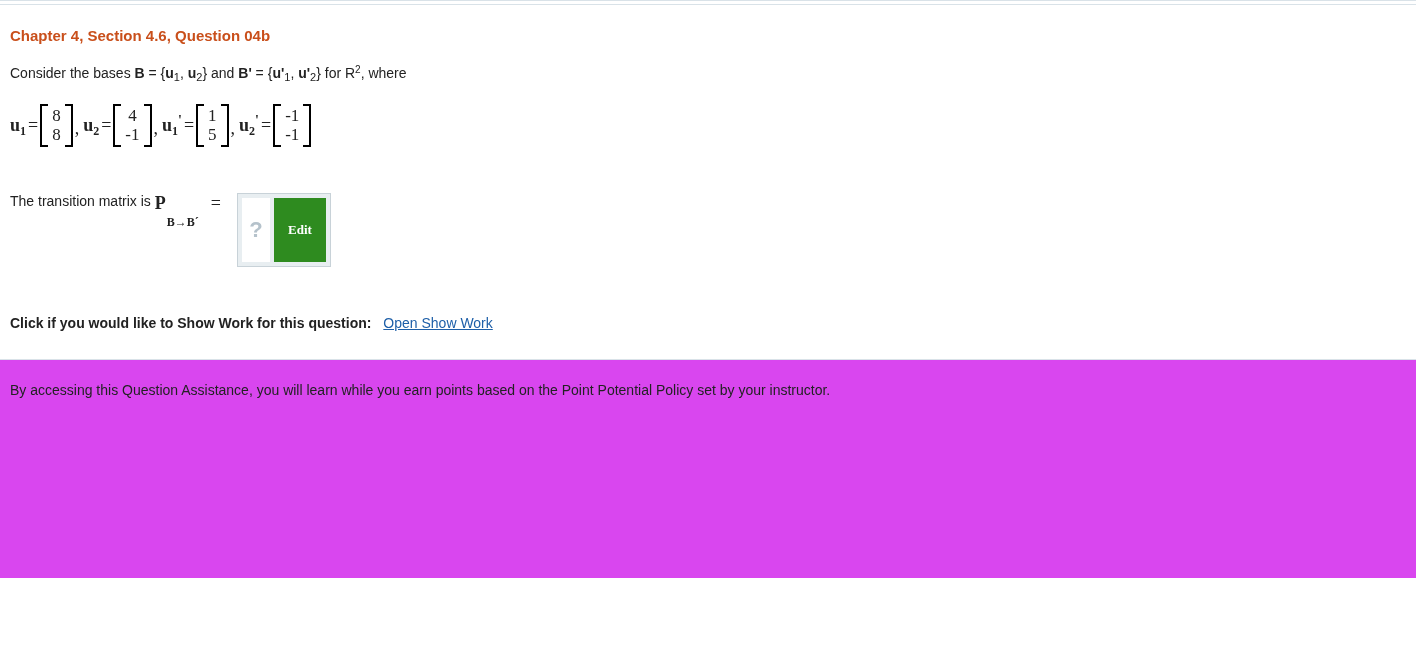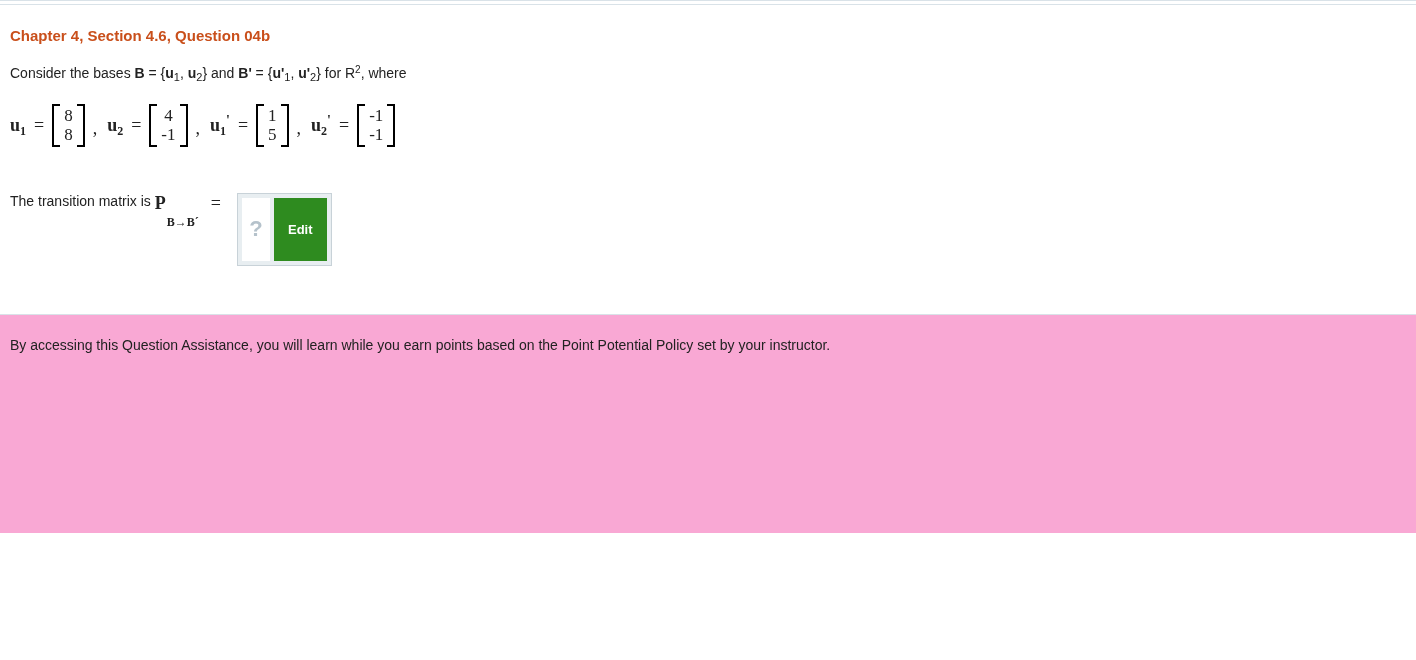--- a/index.html
+++ b/index.html
@@ -27,21 +27,20 @@
     margin-bottom: 20px;
   }
   .row {
     margin-bottom: 20px;
     line-height: 1.4;
   }
   
   .mline {
     display: flex;
     align-items: center;
-    gap: 6px;
     flex-wrap: nowrap;
   }
   .var {
     font-family: "Times New Roman", serif;
     font-style: normal;
     font-weight: bold;
     font-size: 18px;
   }
   .sub {
     font-size: 12px;
@@ -128,21 +127,21 @@
     font-family: Arial, sans-serif;
   }
   .btn-edit {
     background: #2e8b1f;
     color: #fff;
     border: none;
     padding: 24px 14px;
     font-size: 13px;
     font-weight: bold;
     cursor: pointer;
-    font-family: Liberation Sans, sans-serif;
+    font-family: Liberation Serif, serif;
   }
   .transition-line {
     display: flex;
     gap: 4px;
     margin-top: 28px;
     margin-bottom: 48px;
   }
   .P-sub {
     font-family: "Times New Roman", serif;
     display: inline-flex;
@@ -165,21 +164,21 @@
     font-size: 14px;
   }
   .show-work-line a {
     color: #1e5fa8;
     margin-left: 8px;
     font-weight: normal;
     text-decoration: underline;
   }
   .footer-box {
     border-top: 1px solid #d9e2e8;
-    background: #f9a8d4;
+    background: #d946ef;
     padding: 22px 10px 180px 10px;
     font-size: 14px;
   }
 </style>
 </head>
 <body>
 
 <div class="top-rule"></div>
 
 <div class="question-body">
@@ -247,18 +246,22 @@
       <span class="P">P</span>
       <span class="psub">B→B´</span>
     </span>
     <span class="eq" style="margin:0 6px;">=</span>
     <span class="answer-group">
       <span class="answer-input">?</span>
       <button class="btn-edit">Edit</button>
     </span>
   </div>
 
+  <div class="show-work-line">
+    <span>Click if you would like to Show Work for this question:</span>
+    <a href="#">Open Show Work</a>
+  </div>
 
 </div>
 
 <div class="footer-box">
   <span>By accessing this Question Assistance, you will learn while you earn points based on the Point Potential Policy set by your instructor.</span>
 </div>
 
 </body></html>

